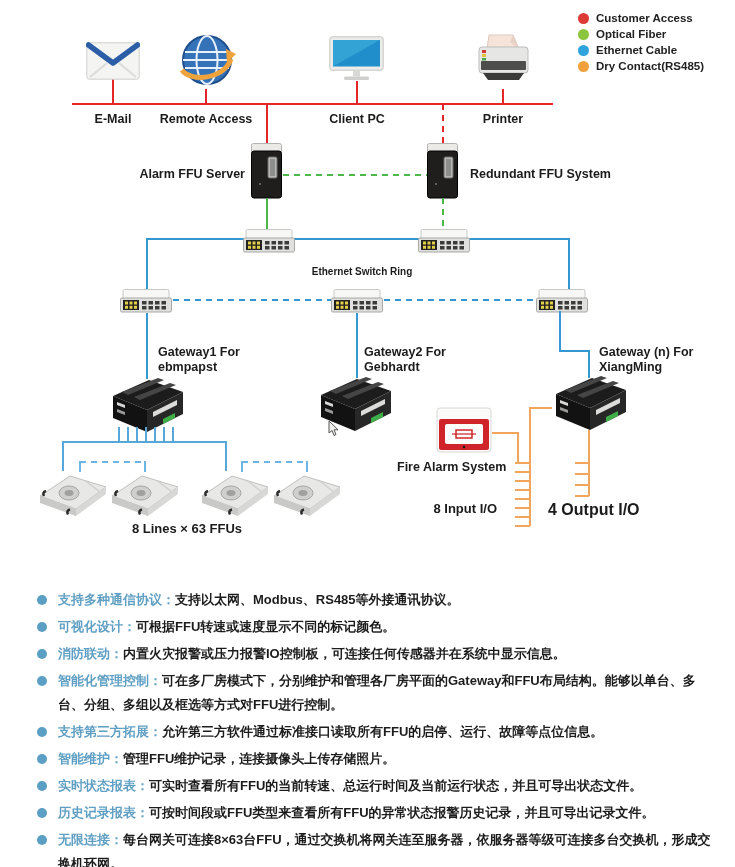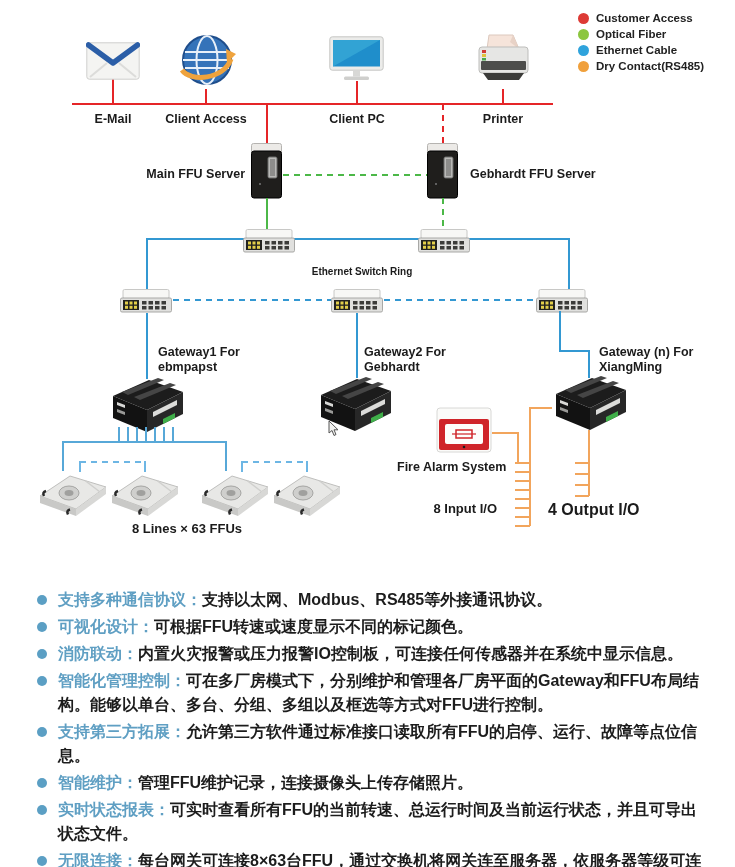--- a/index.html
+++ b/index.html
@@ -17,21 +17,21 @@
   .rgt{text-align:right;}
   .icon{position:absolute;}
   
   #legend{position:absolute;left:578px;top:10px;}
   .leg-row{display:flex;align-items:center;height:16px;}
   .leg-dot{width:11px;height:11px;border-radius:50%;margin-right:7px;flex:none;}
   .leg-txt{font-size:11.5px;font-weight:bold;color:#222;}
   
   #features{position:absolute;left:0;top:588px;width:735px;}
   #features ul{list-style:none;margin:0;padding:0 22px 0 58px;}
-  #features li{position:relative;font-size:16px;line-height:24px;margin-bottom:3px;color:#1c1c1c;}
+  #features li{position:relative;font-size:13px;line-height:24px;margin-bottom:3px;color:#1c1c1c;}
   .feat-dot{position:absolute;left:-21px;top:7px;width:10px;height:10px;border-radius:50%;background:#5b9fc4;}
   .feat-h{color:#5f9fc3;font-weight:bold;}
   .feat-b{font-weight:600;}
 </style>
 </head>
 <body>
 
 <svg width="0" height="0" style="position:absolute">
   <defs>
     <symbol id="sym-envelope" viewBox="0 0 54 38">
@@ -164,32 +164,32 @@
       <use href="#sym-globe"></use>
     </svg>
   <svg class="icon" style="left:329px;top:36px" width="55" height="47">
       <use href="#sym-monitor"></use>
     </svg>
   <svg class="icon" style="left:477px;top:33px" width="53" height="57">
       <use href="#sym-printer"></use>
     </svg>
 
   <div class="lbl ctr" style="left:73px;top:112px;width:80px">E-Mail</div>
-  <div class="lbl ctr" style="left:146px;top:112px;width:120px">Client Access</div>
+  <div class="lbl ctr" style="left:146px;top:112px;width:120px">Remote Access</div>
   <div class="lbl ctr" style="left:317px;top:112px;width:80px">Client PC</div>
   <div class="lbl ctr" style="left:463px;top:112px;width:80px">Printer</div>
 
   <svg class="icon" style="left:251px;top:143px" width="31" height="56">
       <use href="#sym-server"></use>
     </svg>
   <svg class="icon" style="left:427px;top:143px" width="31" height="56">
       <use href="#sym-server"></use>
     </svg>
-  <div class="lbl rgt" style="left:130px;top:167px;width:115px">Main FFU Server</div>
-  <div class="lbl" style="left:470px;top:167px;width:160px">Gebhardt FFU Server</div>
+  <div class="lbl rgt" style="left:130px;top:167px;width:115px">Alarm FFU Server</div>
+  <div class="lbl" style="left:470px;top:167px;width:160px">Redundant FFU System</div>
 
   <div class="ln dh h2" style="--c:#4cb848;left:283px;top:174px;width:144px"></div>
   <div class="ln sl v2" style="--c:#4cb848;left:266px;top:198px;height:33px"></div>
   <div class="ln dv v2" style="--c:#4cb848;left:442px;top:198px;height:33px"></div>
 
   <div class="ln sl h2" style="--c:#3398d2;left:147px;top:238px;width:97px"></div>
   <div class="ln sl h2" style="--c:#3398d2;left:294px;top:238px;width:125px"></div>
   <div class="ln sl h2" style="--c:#3398d2;left:469px;top:238px;width:101px"></div>
   <div class="ln sl v2" style="--c:#3398d2;left:146px;top:238px;height:53px"></div>
   <div class="ln sl v2" style="--c:#3398d2;left:568px;top:238px;height:53px"></div>
@@ -306,15 +306,16 @@
 
 <div id="features">
   <ul>
     <li><span class="feat-dot"></span><span class="feat-h">支持多种通信协议：</span><span class="feat-b">支持以太网、Modbus、RS485等外接通讯协议。</span></li>
     <li><span class="feat-dot"></span><span class="feat-h">可视化设计：</span><span class="feat-b">可根据FFU转速或速度显示不同的标记颜色。</span></li>
     <li><span class="feat-dot"></span><span class="feat-h">消防联动：</span><span class="feat-b">内置火灾报警或压力报警IO控制板，可连接任何传感器并在系统中显示信息。</span></li>
     <li><span class="feat-dot"></span><span class="feat-h">智能化管理控制：</span><span class="feat-b">可在多厂房模式下，分别维护和管理各厂房平面的Gateway和FFU布局结构。能够以单台、多台、分组、多组以及框选等方式对FFU进行控制。</span></li>
     <li><span class="feat-dot"></span><span class="feat-h">支持第三方拓展：</span><span class="feat-b">允许第三方软件通过标准接口读取所有FFU的启停、运行、故障等点位信息。</span></li>
     <li><span class="feat-dot"></span><span class="feat-h">智能维护：</span><span class="feat-b">管理FFU维护记录，连接摄像头上传存储照片。</span></li>
     <li><span class="feat-dot"></span><span class="feat-h">实时状态报表：</span><span class="feat-b">可实时查看所有FFU的当前转速、总运行时间及当前运行状态，并且可导出状态文件。</span></li>
+    <li><span class="feat-dot"></span><span class="feat-h">历史记录报表：</span><span class="feat-b">可按时间段或FFU类型来查看所有FFU的异常状态报警历史记录，并且可导出记录文件。</span></li>
     <li><span class="feat-dot"></span><span class="feat-h">无限连接：</span><span class="feat-b">每台网关可连接8×63台FFU，通过交换机将网关连至服务器，依服务器等级可连接多台交换机，形成交换机环网。</span></li>
   </ul>
 </div>
 
 </body></html>

